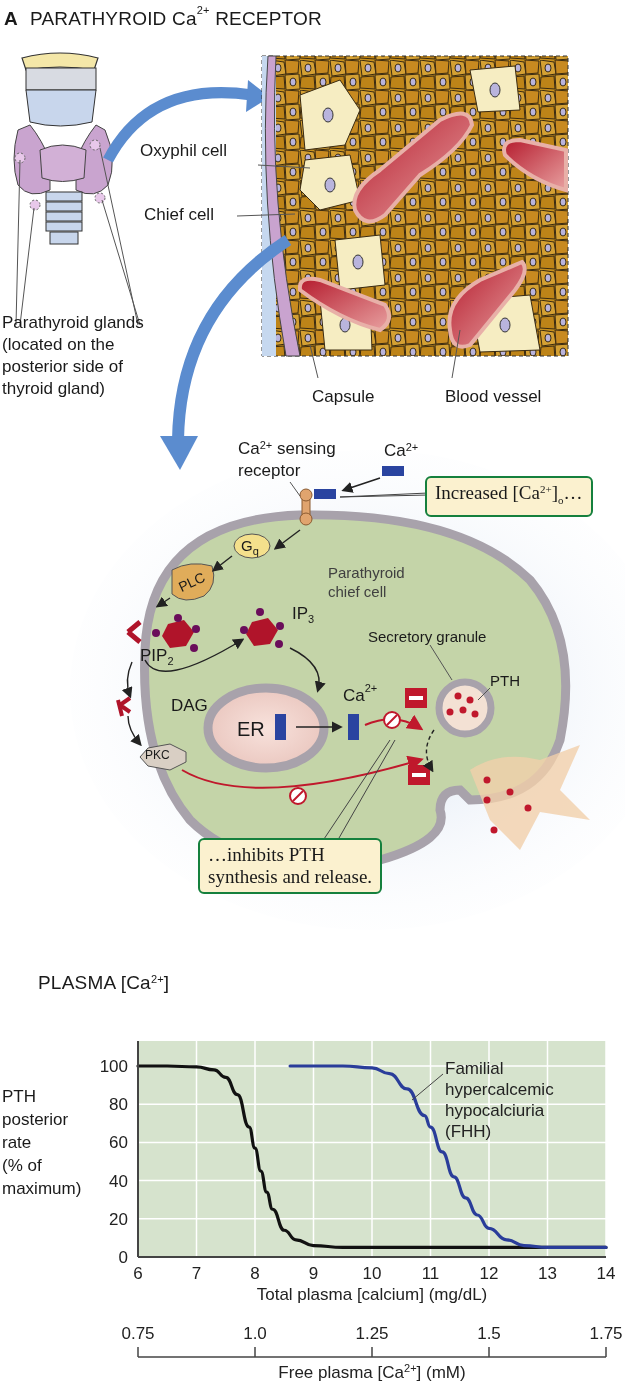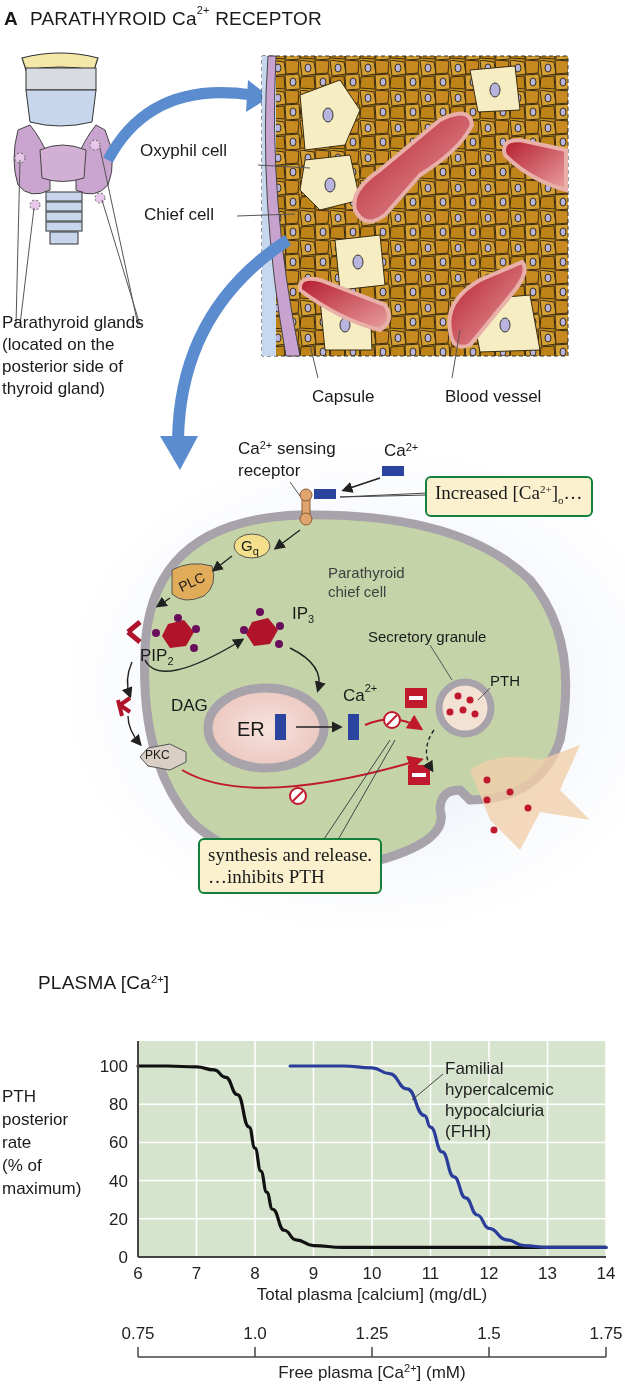--- a/index.html
+++ b/index.html
@@ -227,22 +227,22 @@
 <div class="abs" style="left:140px;top:646px;font-size:17px;"><span>PIP</span><sub>2</sub></div>
 <div class="abs" style="left:292px;top:604px;font-size:17px;"><span>IP</span><sub>3</sub></div>
 <div class="abs" style="left:135px;top:696px;font-size:17px;margin-left:36px;">DAG</div>
 <div class="abs" style="left:145px;top:748px;font-size:12px;">PKC</div>
 <div class="abs" style="left:237px;top:718px;font-size:20px;">ER</div>
 <div class="abs" style="left:343px;top:686px;font-size:17px;"><span>Ca</span><sup>2+</sup></div>
 <div class="abs" style="left:368px;top:628px;font-size:15px;">Secretory granule</div>
 <div class="abs" style="left:490px;top:672px;font-size:15px;">PTH</div>
 
 <div class="abs callout" style="left:198px;top:838px;">
+  <div>…inhibits PTH</div>
   <div>synthesis and release.</div>
-  <div>…inhibits PTH</div>
 </div>
 
 <div class="abs panel-title" style="left:4px;top:972px;line-height:22px;">
   <div style="padding-left:34px;text-align:center;"><span>PLASMA [Ca</span><sup>2+</sup><span>]</span></div>
 </div>
 
 <div class="abs lbl" style="left:2px;top:1085px;line-height:23px;">
   <div>PTH</div>
   <div>posterior</div>
   <div>rate</div>

